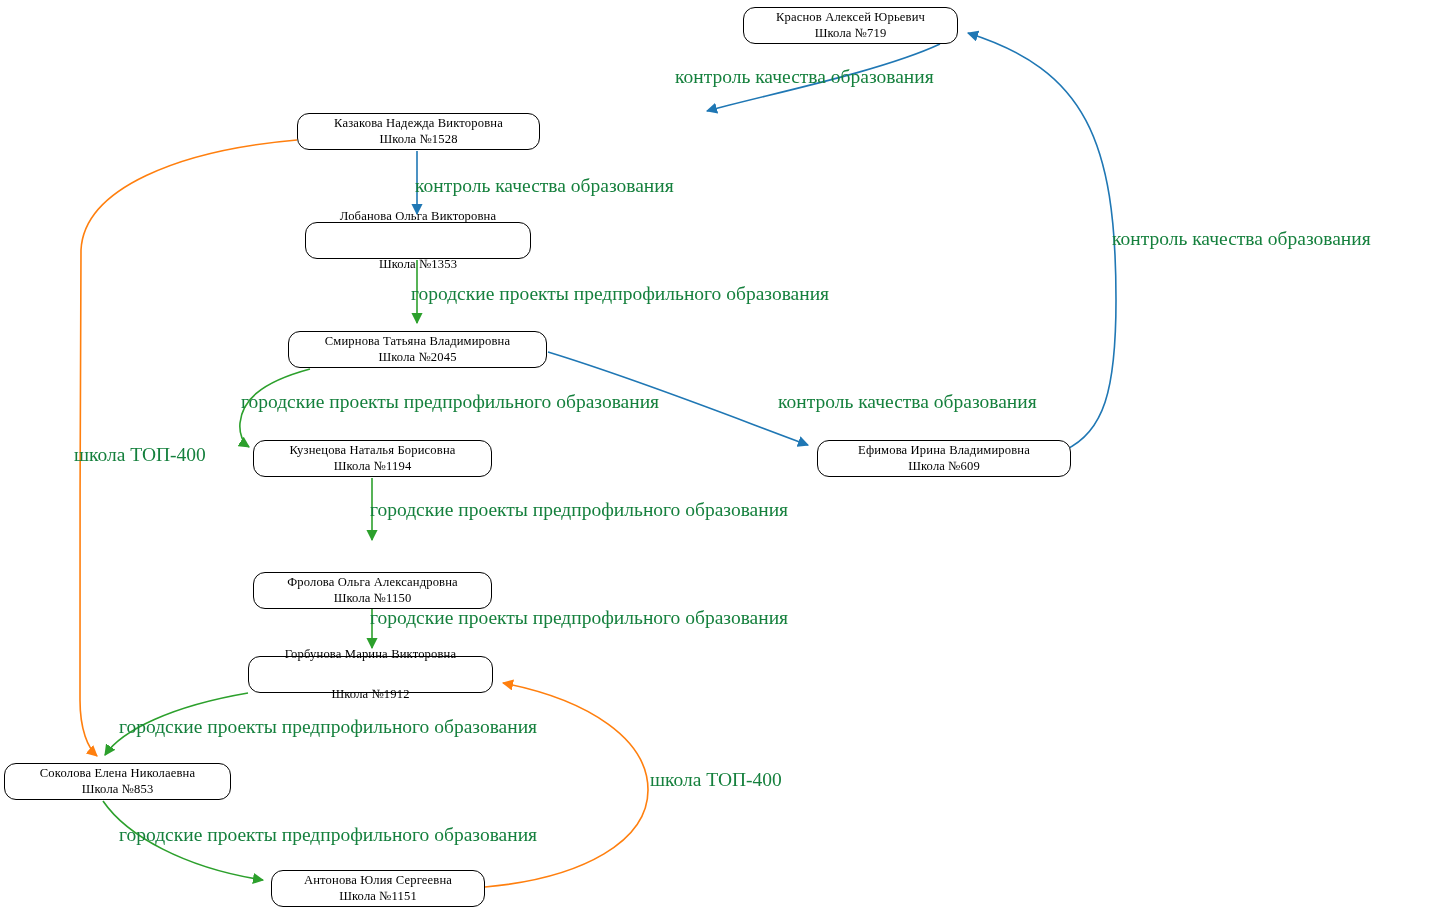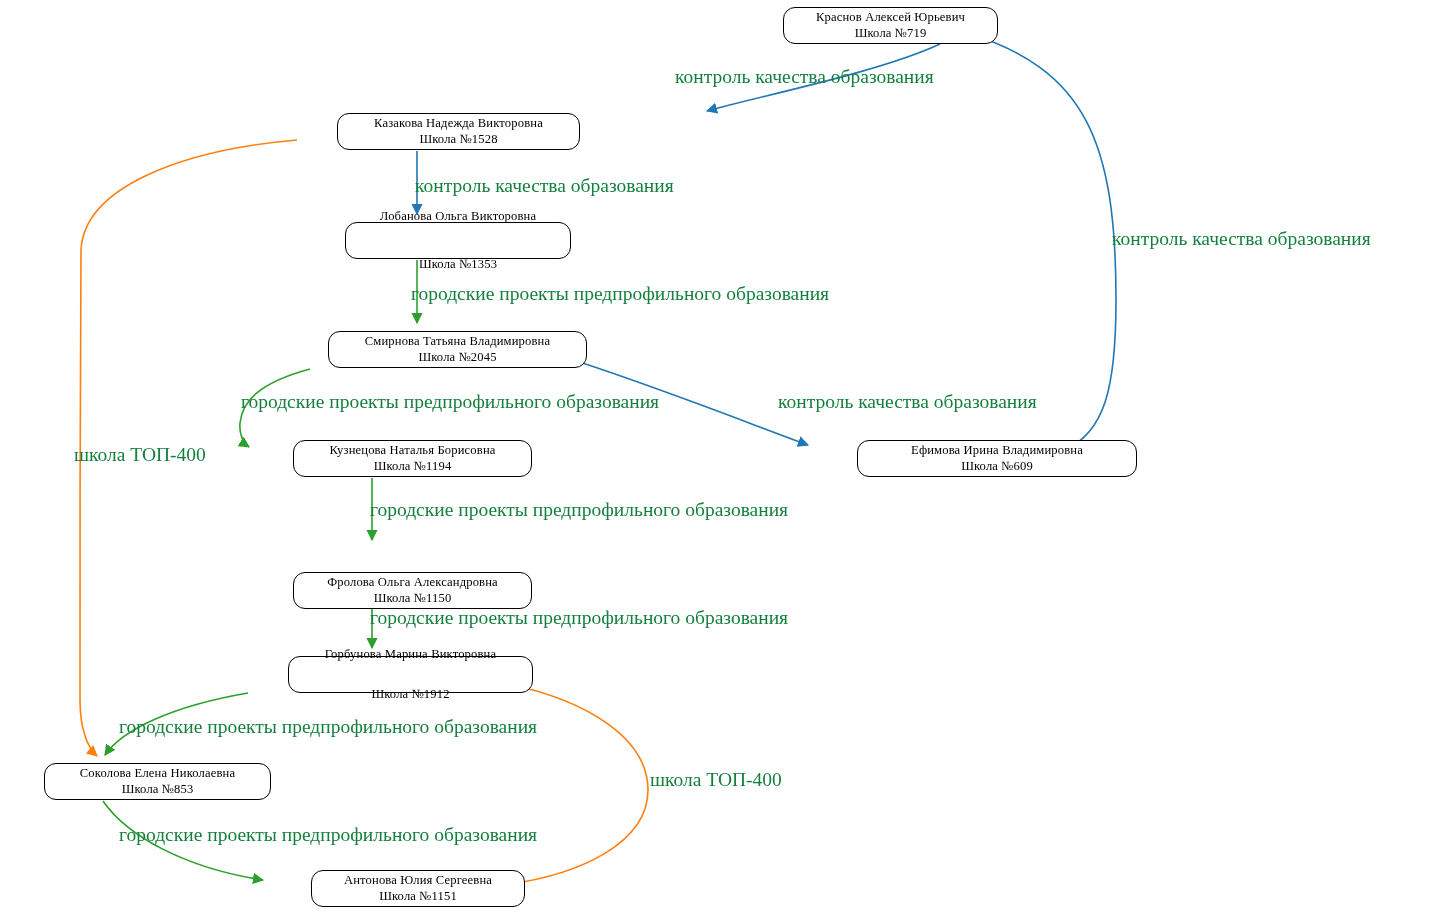--- a/index.html
+++ b/index.html
@@ -32,21 +32,20 @@
     flex-direction: column;
     align-items: center;
     justify-content: center;
     line-height: 1.22;
     color: #000000;
     font-family: "Liberation Serif", "DejaVu Serif", serif;
     font-size: 12.6px;
     letter-spacing: 0.15px;
     white-space: nowrap;
     z-index: 5;
-    margin-left: 40px;
   }
   .node .nm { display: block; }
   .node .sc { display: block; }
   .edge-label {
     position: absolute;
     color: #15803d;
     font-family: "Liberation Serif", "DejaVu Serif", serif;
     font-size: 19.5px;
     white-space: nowrap;
     z-index: 4;
@@ -100,21 +99,21 @@
         <span class="sc">Школа №1353</span>
       </div>
       <div class="node" style="left: 288px; top: 331px; width: 259px; height: 37px;">
         <span class="nm">Смирнова Татьяна Владимировна</span>
         <span class="sc">Школа №2045</span>
       </div>
       <div class="node" style="left: 253px; top: 440px; width: 239px; height: 37px;">
         <span class="nm">Кузнецова Наталья Борисовна</span>
         <span class="sc">Школа №1194</span>
       </div>
-      <div class="node" style="left: 817px; top: 440px; width: 280px; height: 37px;">
+      <div class="node" style="left: 817px; top: 440px; width: 254px; height: 37px;">
         <span class="nm">Ефимова Ирина Владимировна</span>
         <span class="sc">Школа №609</span>
       </div>
       <div class="node" style="left: 253px; top: 572px; width: 239px; height: 37px;">
         <span class="nm">Фролова Ольга Александровна</span>
         <span class="sc">Школа №1150</span>
       </div>
       <div class="node" style="left: 248px; top: 656px; width: 245px; height: 37px; gap: 24px;">
         <span class="nm">Горбунова Марина Викторовна</span>
         <span class="sc">Школа №1912</span>

